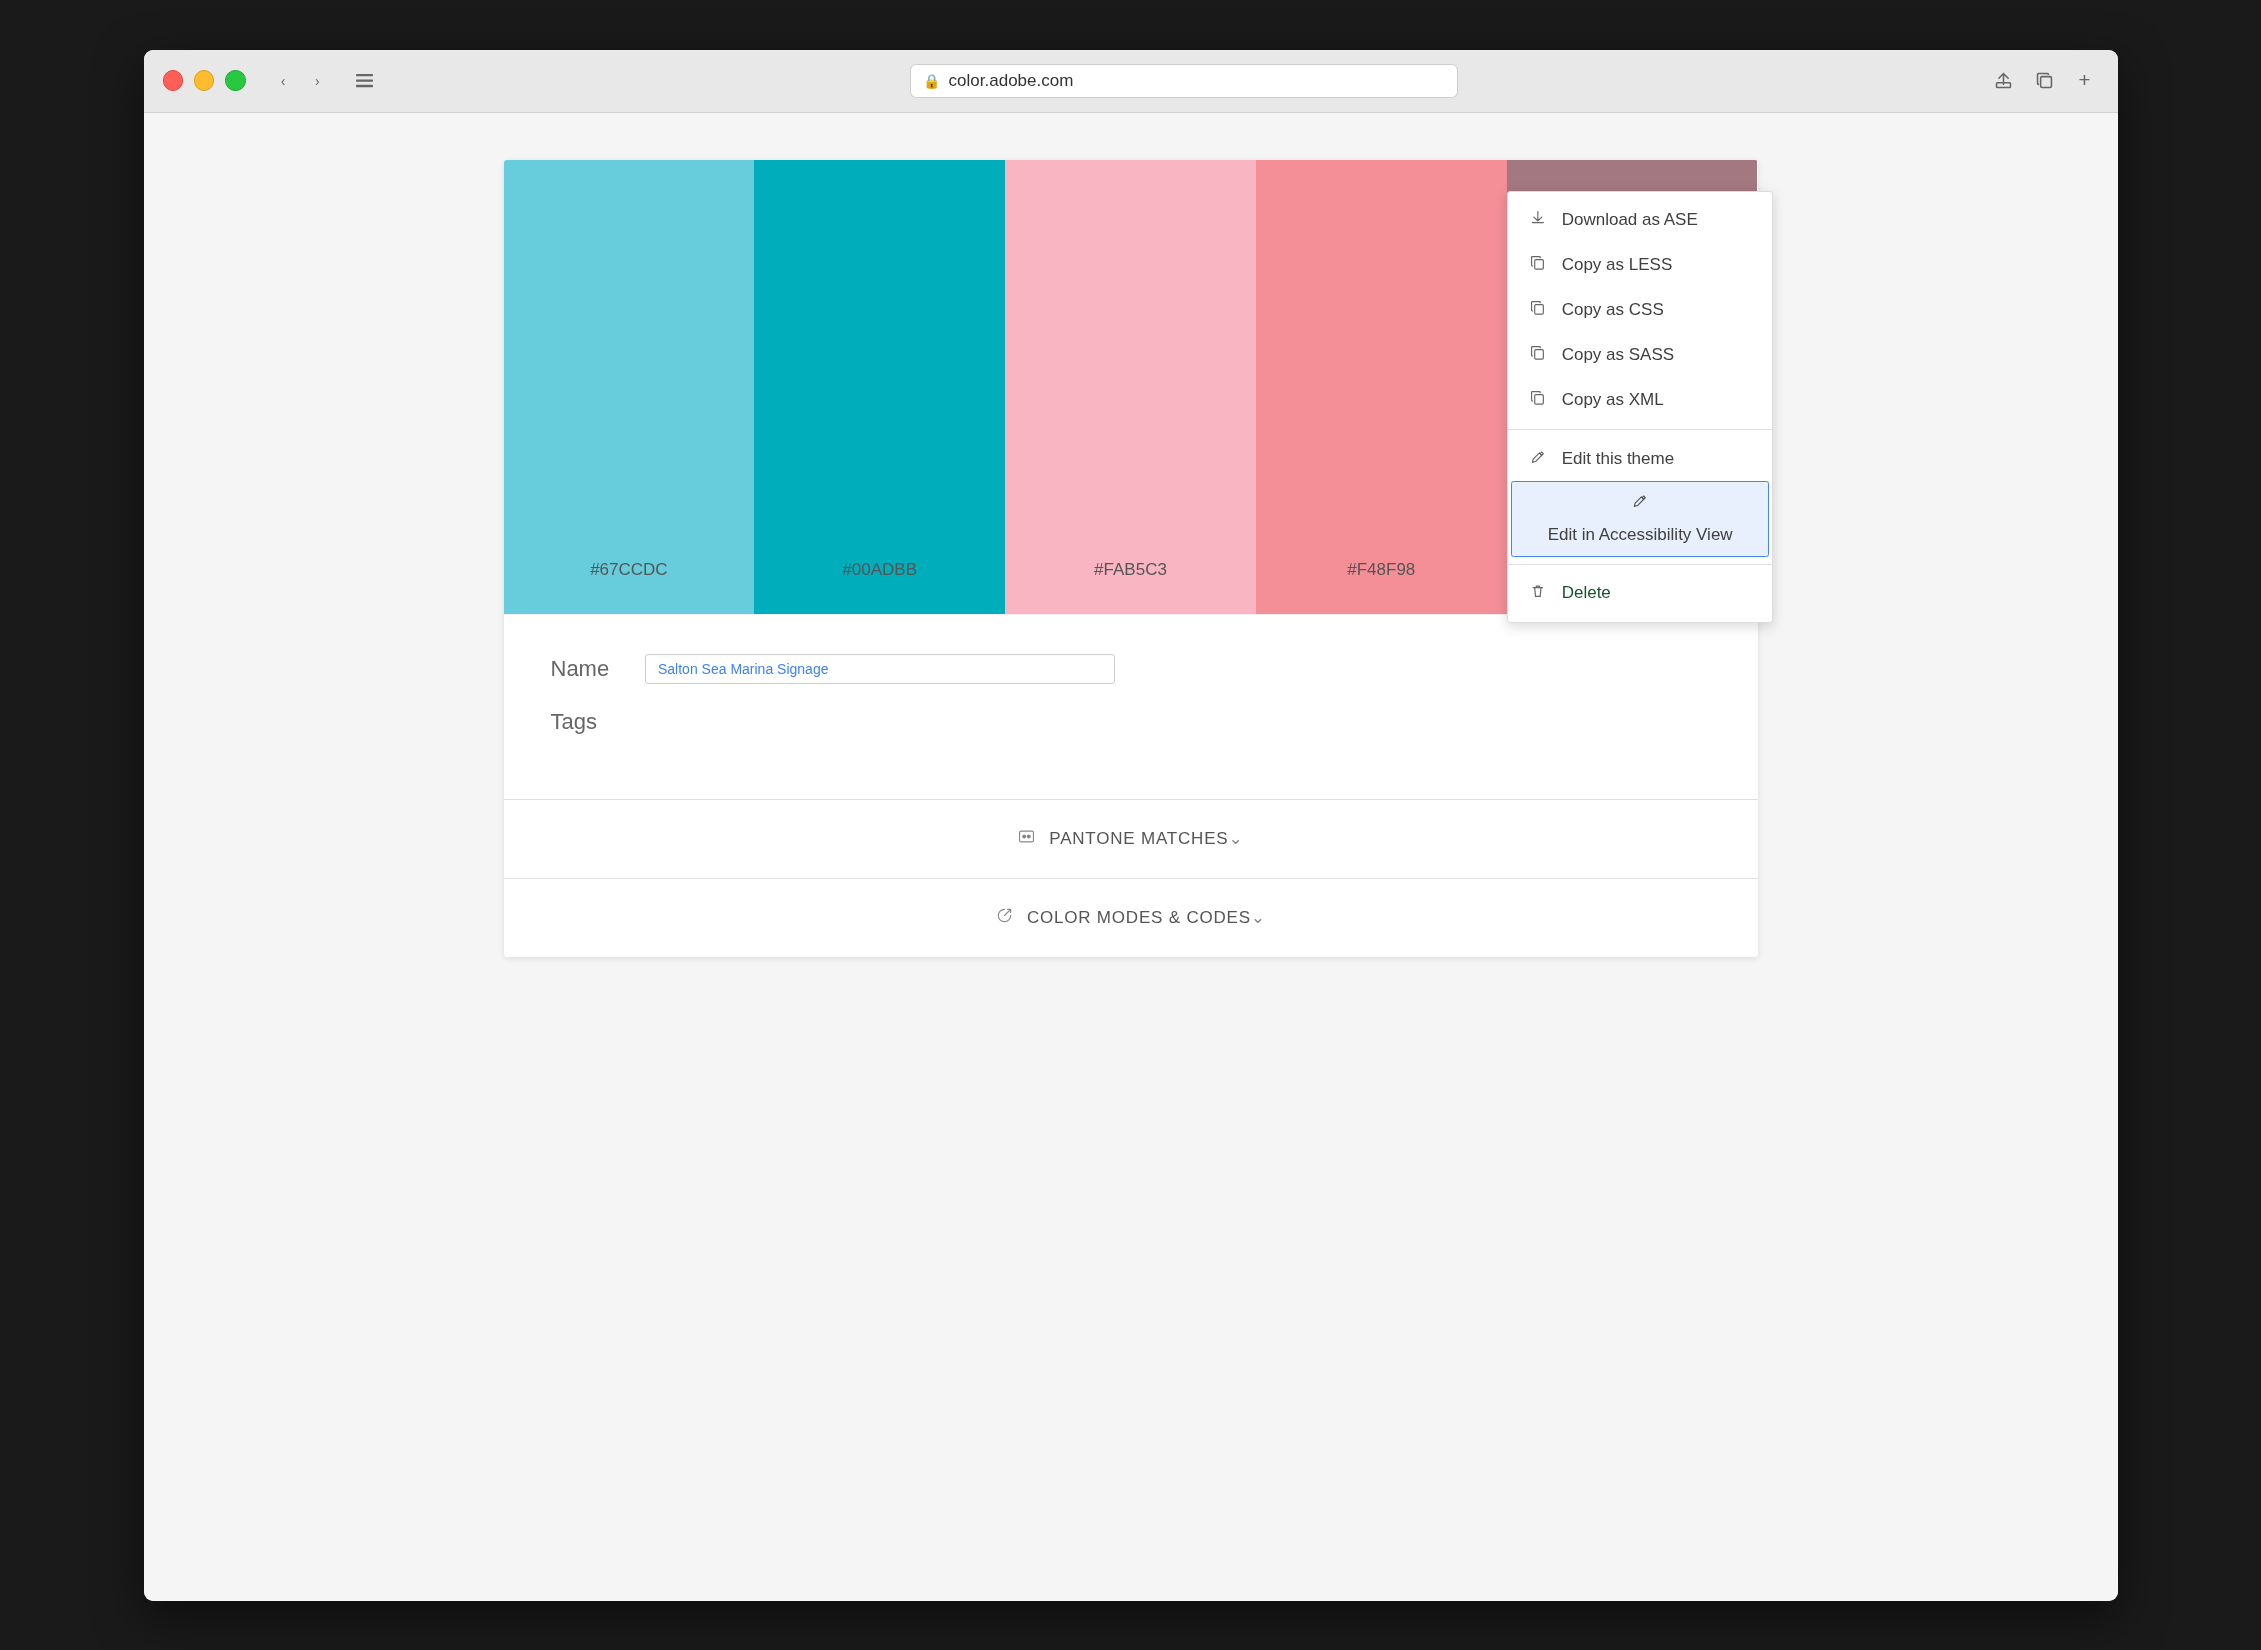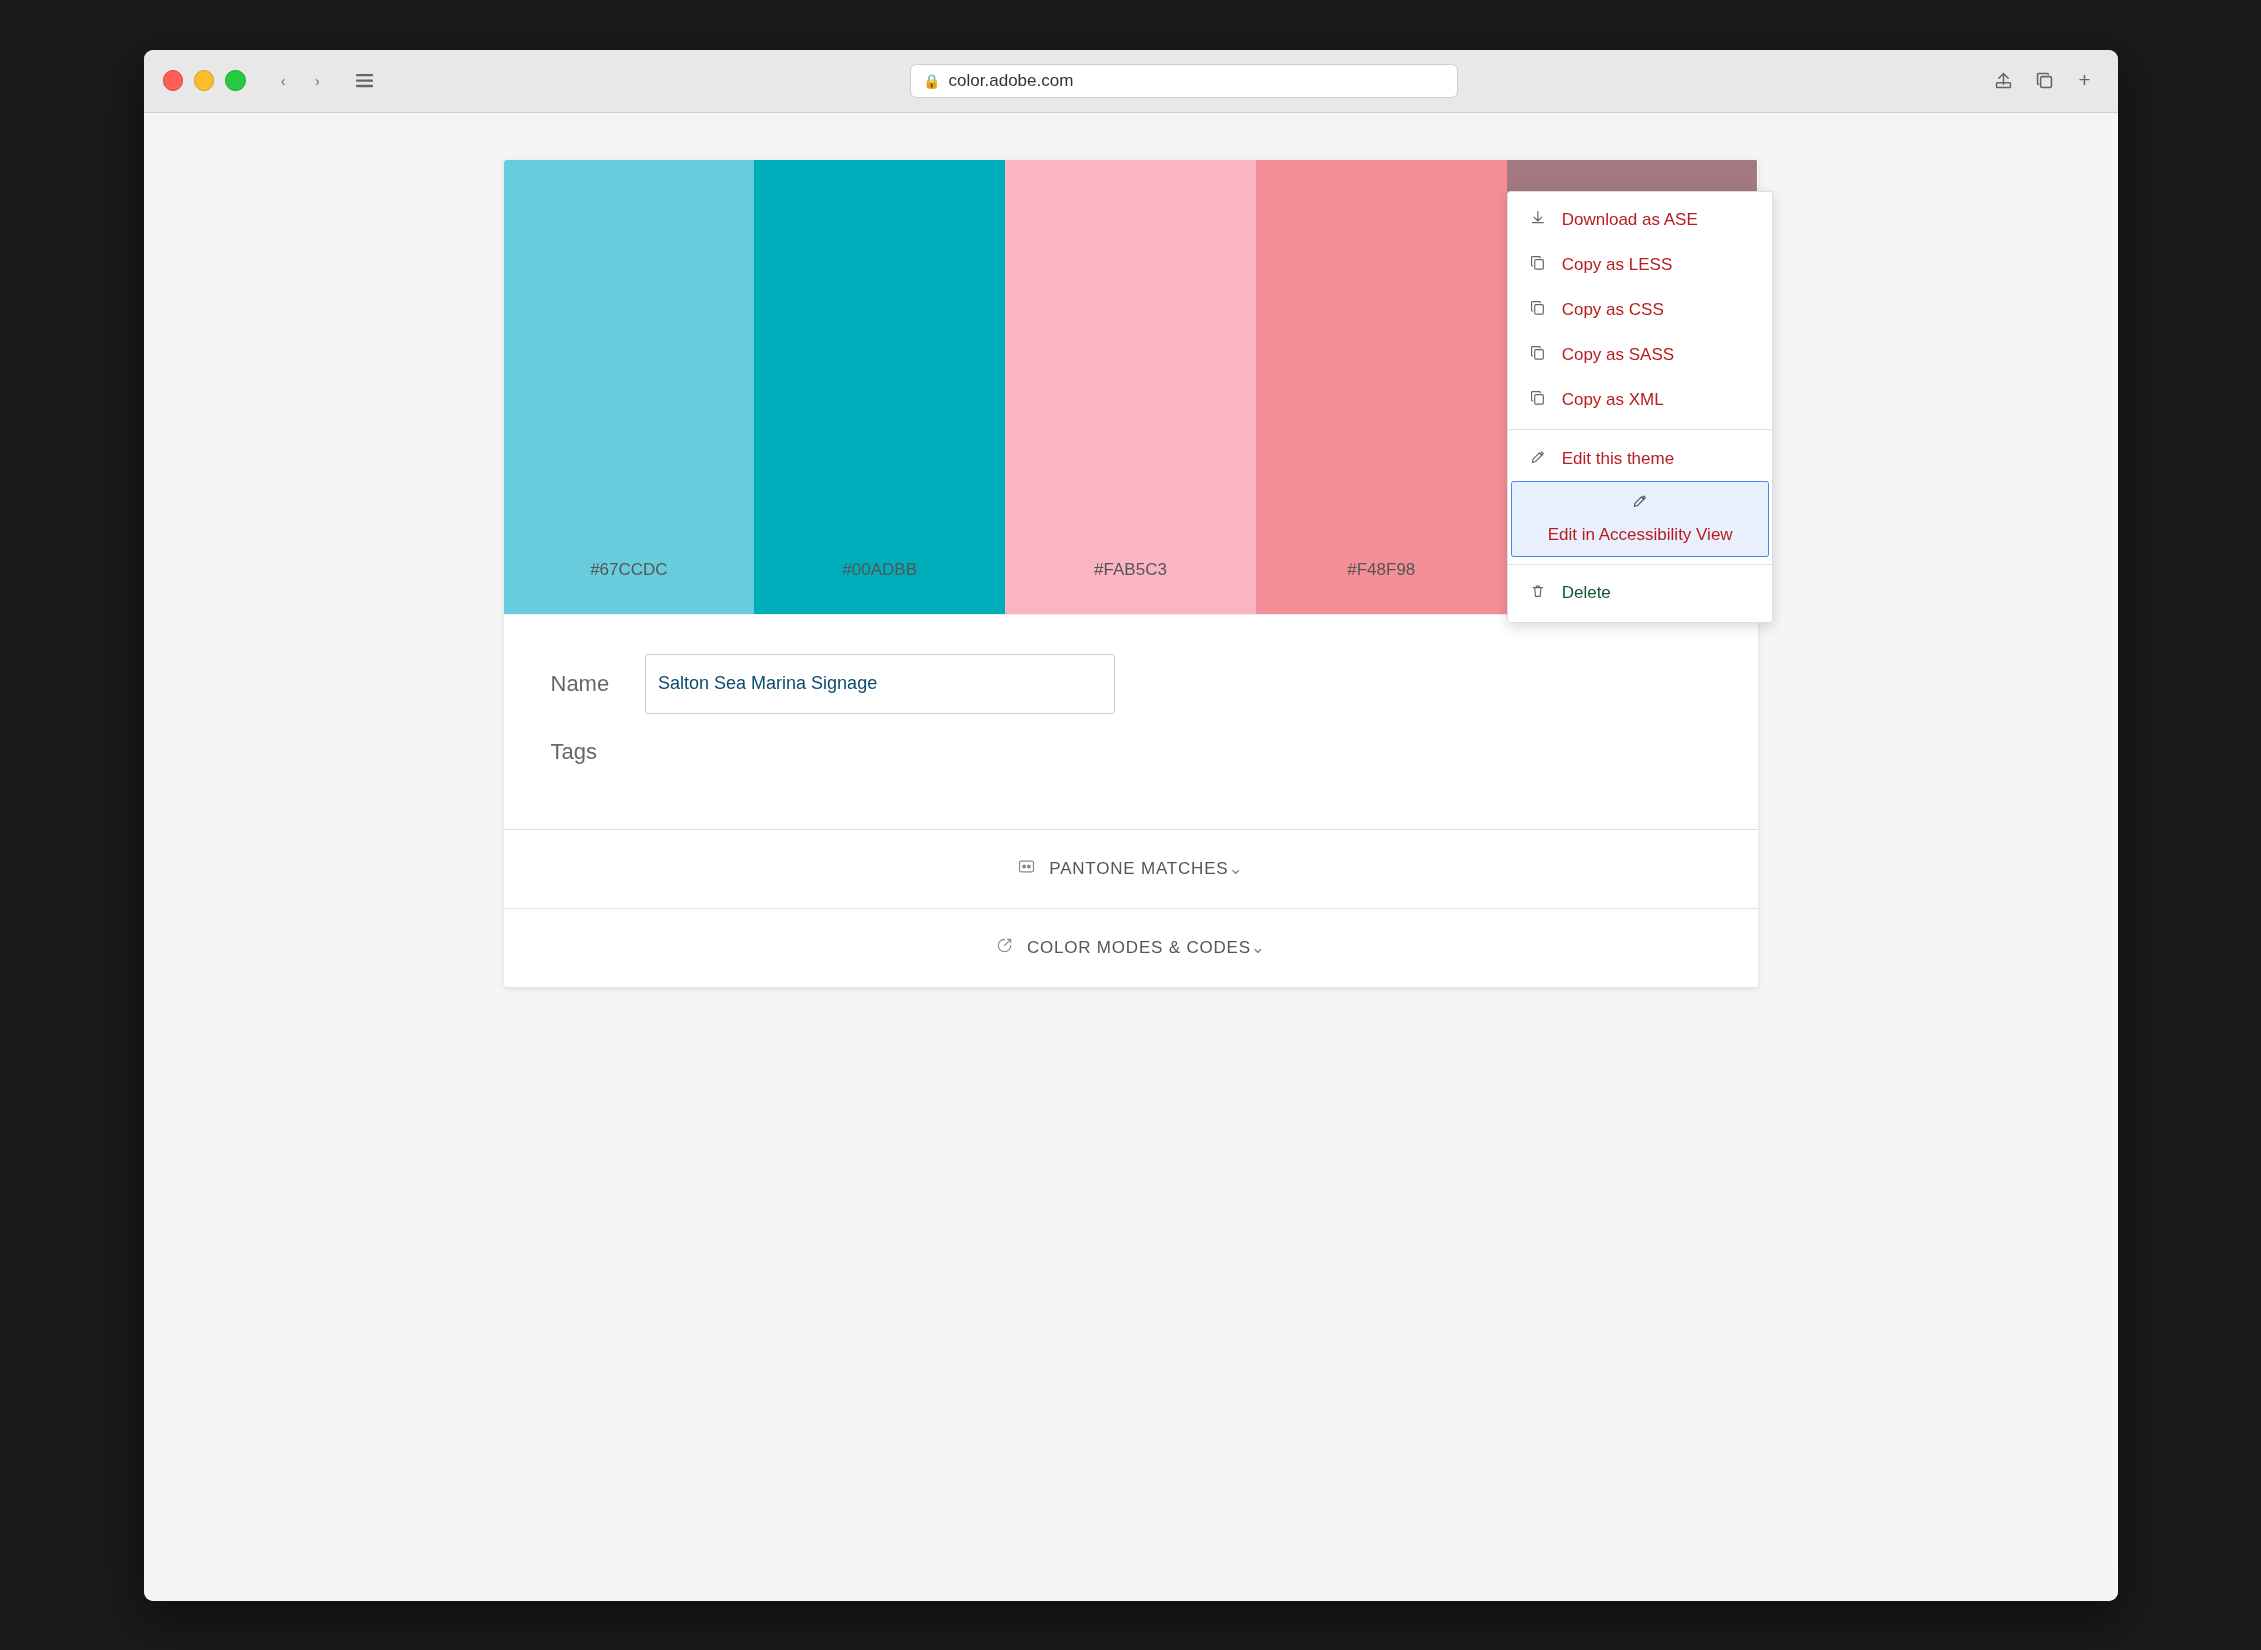--- a/index.html
+++ b/index.html
@@ -193,26 +193,26 @@
     .info-label {
       width: 94px;
       font-size: 22px;
       color: #666;
       font-weight: 400;
     }
 
     .info-input {
       flex: 1;
       max-width: 470px;
-      height: 60px;
+      height: 30px;
       border: 0.8px solid #ccc;
       border-radius: 3.1px;
       padding: 0 12.5px;
-      font-size: 18px;
-      color: #0c4a6e;
+      font-size: 14px;
+      color: #3b82f6;
       outline: none;
       background: #fff;
     }
 
     .info-input::placeholder {
       color: #bbb;
     }
 
     
     .accordion-section {
@@ -261,21 +261,21 @@
       z-index: 100;
       padding: 6.3px 0;
     }
 
     .context-menu-item {
       display: flex;
       align-items: center;
       gap: 12.5px;
       padding: 12.5px 19px;
       font-size: 17px;
-      color: #b91c1c;
+      color: #404040;
       cursor: pointer;
       white-space: nowrap;
     }
 
     .context-menu-item.highlighted {
       background: #e8f0fe;
       border: 1.6px solid #4285f4;
       border-radius: 2.4px;
       margin: 0 3.1px;
       padding: 11px 15.7px;

